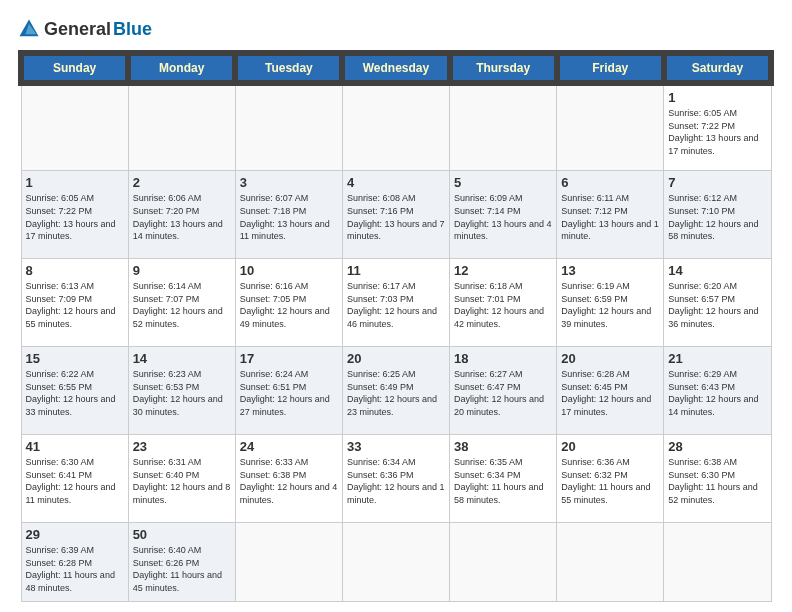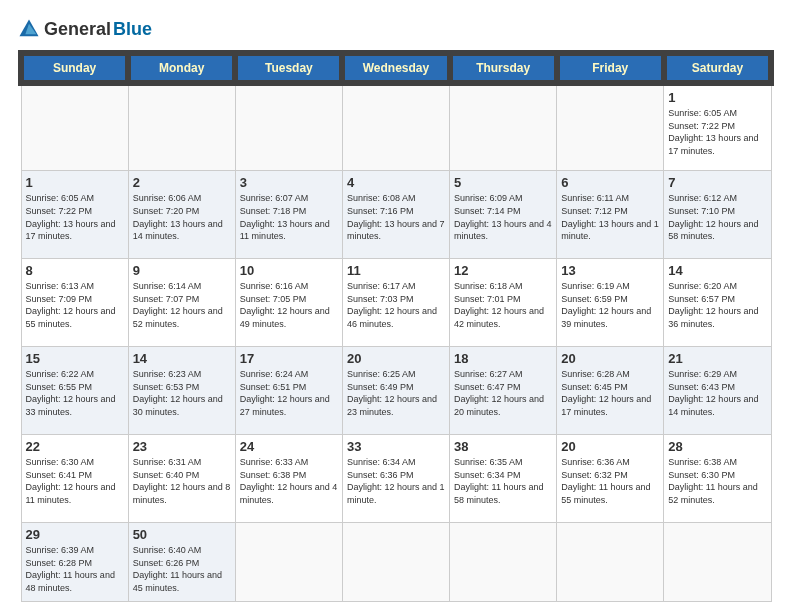--- a/index.html
+++ b/index.html
@@ -239,21 +239,21 @@
             <span class="day-num">20</span>
             <div class="day-info">Sunrise: 6:28 AM<br>Sunset: 6:45 PM<br>Daylight: 12 hours and 17 minutes.</div>
           </td>
           <td>
             <span class="day-num">21</span>
             <div class="day-info">Sunrise: 6:29 AM<br>Sunset: 6:43 PM<br>Daylight: 12 hours and 14 minutes.</div>
           </td>
         </tr>
         <tr class="row-odd">
           <td>
-            <span class="day-num">22</span>
+            <span class="day-num">41</span>
             <div class="day-info">Sunrise: 6:30 AM<br>Sunset: 6:41 PM<br>Daylight: 12 hours and 11 minutes.</div>
           </td>
           <td>
             <span class="day-num">23</span>
             <div class="day-info">Sunrise: 6:31 AM<br>Sunset: 6:40 PM<br>Daylight: 12 hours and 8 minutes.</div>
           </td>
           <td>
             <span class="day-num">24</span>
             <div class="day-info">Sunrise: 6:33 AM<br>Sunset: 6:38 PM<br>Daylight: 12 hours and 4 minutes.</div>
           </td>

